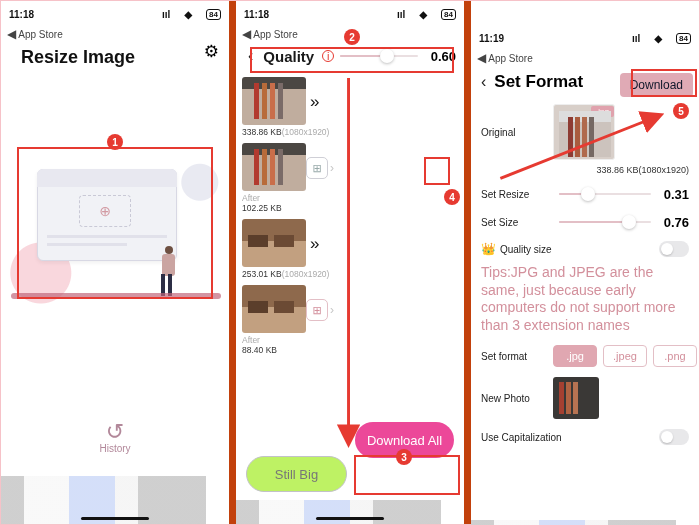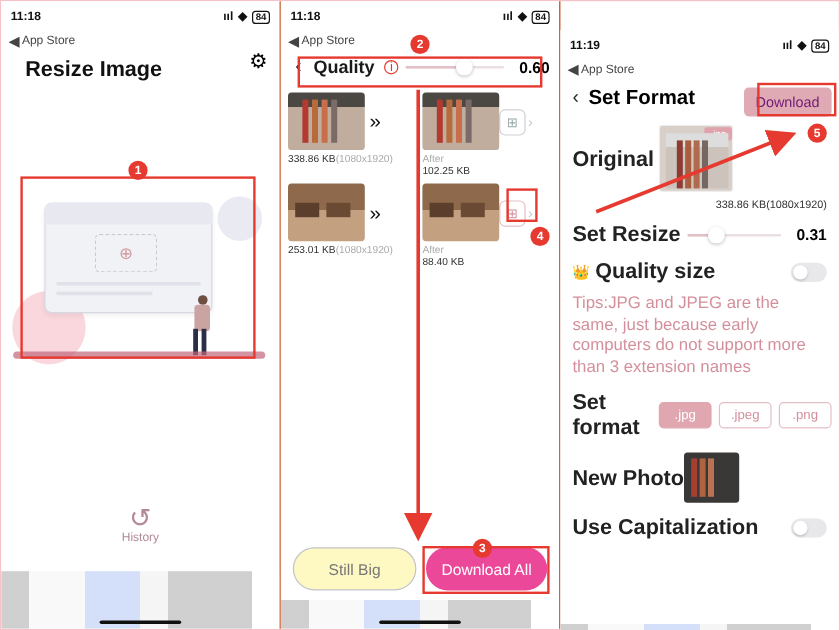--- a/index.html
+++ b/index.html
@@ -1,22 +1,22 @@
 <!DOCTYPE html>
 <html><head>
 <meta charset="utf-8">
 <style>
   * { box-sizing: border-box; margin: 0; padding: 0; font-family: -apple-system, "Helvetica Neue", Arial, sans-serif; }
   body { background:#fff; width:700px; height:525px; }
   .frame { width:700px; height:525px; border:1px solid #f6c2c8; display:flex; }
-  .screen { flex:1 1 0; height:100%; border-right:1px solid #c2410c; position:relative; background:#fff; overflow:hidden; }
+  .screen { flex:1 1 0; height:100%; border-right:7px solid #c2410c; position:relative; background:#fff; overflow:hidden; }
   .screen:last-child { border-right:none;margin-top:24px; }
 
   .statusbar { display:flex; justify-content:space-between; align-items:center; height:26px; padding:0 8px; font-size:10px; font-weight:600; color:#111; }
-  .statusbar .right { display:flex; align-items:center; gap:4px; }
+  .statusbar .right { display:flex; align-items:center; gap:14px; }
   .back-store { display:flex; align-items:center; gap:2px; font-size:10px; color:#444; padding-left:6px; }
   .back-store .chev { font-size:12px; }
 
   h1.title { font-size:18px; font-weight:700; padding:6px 10px 4px; color:#111; }
   .header-row { display:flex; align-items:flex-start; justify-content:space-between; padding:0 10px 4px; }
   .gear { font-size:17px; }
 
   .redbox { position:absolute; border:2px solid #e63a31; pointer-events:none; }
   .marker { position:absolute; width:16px; height:16px; border-radius:50%; background:#e63a31; color:#fff; font-size:10px; font-weight:700; display:flex; align-items:center; justify-content:center; z-index:40; }
 
@@ -66,32 +66,32 @@
   .arrow { display:inline-block; font-size:17px; margin:0 4px; color:#111;}
   .cap { font-size:8.5px; color:#333; }
   .cap .sub { color:#aaa; }
   .litem { display:flex; align-items:center; }
   .right-chev { color:#c7c7c7; font-size:12px; margin-left:2px;}
   .formaticon { width:22px; height:22px; border:1px solid #cfcfd6; border-radius:5px; display:flex; align-items:center; justify-content:center; font-size:11px; color:#9aa; }
   .formaticon.sel { border-color:#e3bfc6; color:#d3909c;}
 
   .btnrow { position:absolute; left:0; right:0; bottom:32px; display:flex; gap:8px; padding:0 10px; }
   .btn { flex:1; height:36px; border-radius:18px; display:flex; align-items:center; justify-content:center; font-size:13px; font-weight:500; }
-  .btn.hollow { border:1px solid #c2c2c8; color:#777; background:#fef9c3;}
+  .btn.hollow { border:1px solid #c2c2c8; color:#777; background:#bef264;margin-top:34px;}
   .btn.solid { background:#ec4899; color:#fff; }
 
   
   .svg-over { position:absolute; left:0; top:0; width:100%; height:100%; pointer-events:none; z-index:30;}
 
   
   .hdr3 { display:flex; align-items:center; padding:6px 6px; }
   .hdr3 .t3 { font-size:17px; font-weight:700; margin-left:4px; }
-  .dlbtn { position:absolute; right:6px; top:48px; background:#e0aab5; color:#701a75; font-size:12px; padding:5px 10px; border-radius:4px; }
+  .dlbtn { position:absolute; right:6px; top:48px; background:#e0aab5; color:#0f172a; font-size:12px; padding:5px 10px; border-radius:4px; }
   .row3 { display:flex; align-items:center; padding:5px 10px; position:relative;}
-  .row3 .lbl { font-size:18px; font-weight:700; color:#222; min-width:72px;}
+  .row3 .lbl { font-size:10px; font-weight:400; color:#222; min-width:72px;}
   .prev3 { width:62px; height:56px; background:#d8cfc9; border:1px solid #eee; border-radius:3px; position:relative;}
   .prev3::after{ content:""; position:absolute; left:5px; top:6px; width:52px; height:46px; background:linear-gradient(180deg,#ddd 0 25%,#ccc3bd 25% 100%);}
   .prev3 .bts{ position:absolute; left:14px; top:12px; width:5px; height:40px; background:#8e3c33; z-index:2; box-shadow:7px 0 #a95c3e, 14px 0 #b06a4d, 21px 0 #756863;}
   .tag-jpg { position:absolute; right:0; top:1px; background:#e0a2ad; color:#fff; font-size:8px; padding:1px 5px; border-radius:2px;}
   .dim3 { margin-left:auto; font-size:9px; color:#333; }
   .crown { font-size:12px; color:#f2b23e; margin-right:4px;}
   .switch { width:30px; height:16px; border-radius:8px; background:#e8e8ea; position:relative;}
   .switch::after { content:""; position:absolute; left:2px; top:2px; width:12px; height:12px; border-radius:50%; background:#fff; box-shadow:0 1px 2px rgba(0,0,0,.2);}
   .tips { font-size:14px; color:#d3909c; padding:2px 10px 6px; line-height:1.25;}
   .fmtpill { display:inline-flex; align-items:center; justify-content:center; min-width:44px; height:22px; border:1px solid #e3bfc6; border-radius:4px; color:#d3909c; font-size:11px; margin-right:6px;}
@@ -281,20 +281,29 @@
     <div class="row3">
       <span class="lbl">Set Resize</span>
       <div class="slider" style="flex:1;margin:0 6px;">
         <div class="slider-track"></div>
           <div class="slider-fill" style="width:31%;"></div>
           <div class="slider-thumb" style="left:calc(31% - 7px);"></div>
       </div>
       <span class="sval">0.31</span>
     </div>
 
+    <div class="row3">
+      <span class="lbl">Set Size</span>
+      <div class="slider" style="flex:1;margin:0 6px;">
+        <div class="slider-track"></div>
+          <div class="slider-fill" style="width:76%;"></div>
+          <div class="slider-thumb" style="left:calc(76% - 7px);"></div>
+      </div>
+      <span class="sval">0.76</span>
+    </div>
 
     <div class="row3">
       <span class="crown">👑</span>
       <span class="lbl" style="min-width:auto;">Quality size</span>
       <div style="margin-left:auto;" class="switch"></div>
     </div>
 
     <div class="tips">Tips:JPG and JPEG are the same, just because early computers do not support more than 3 extension names</div>
 
     <div class="row3">

